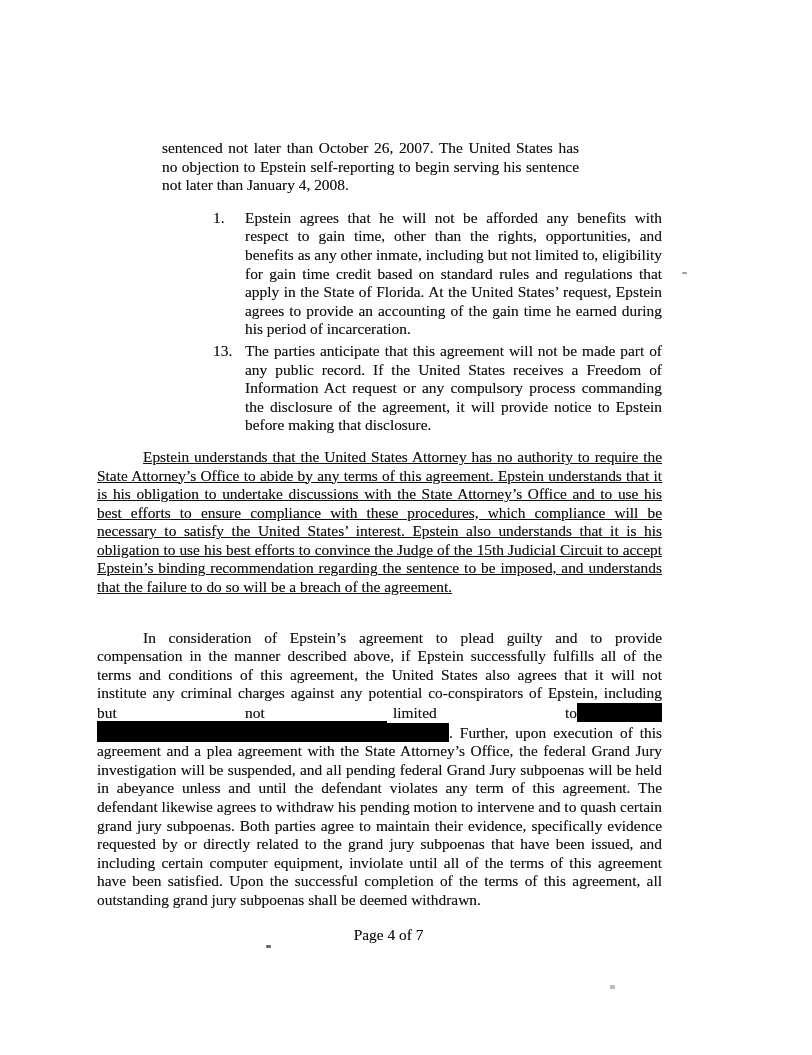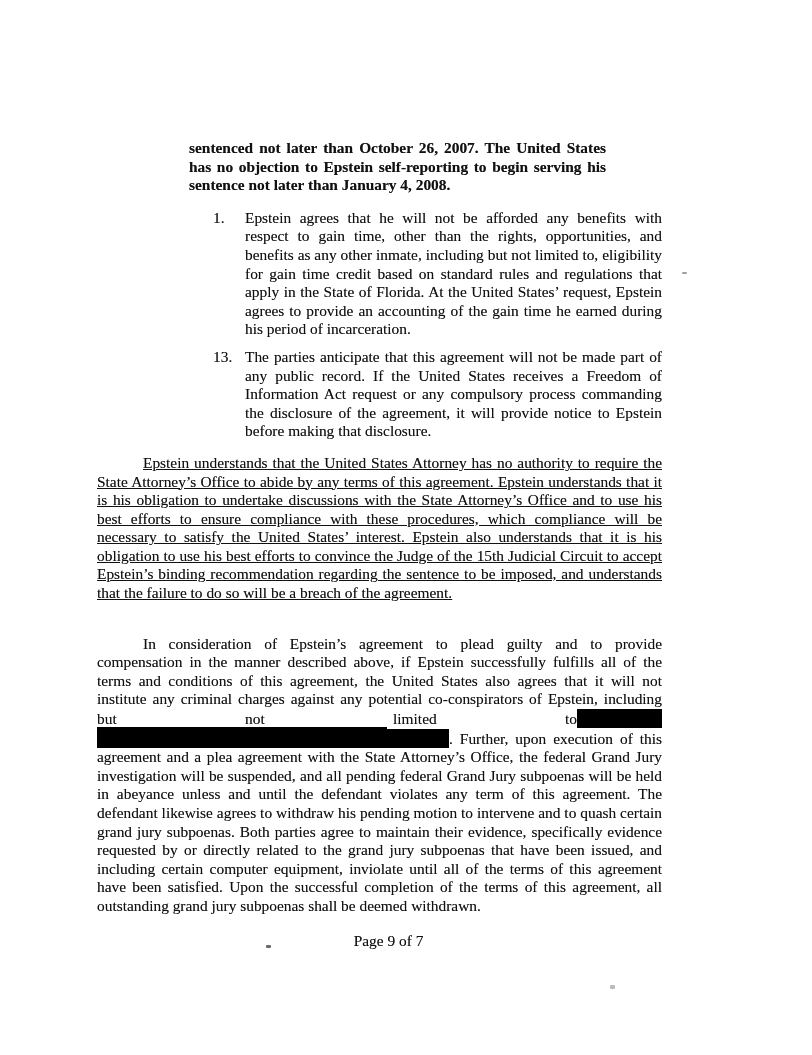--- a/index.html
+++ b/index.html
@@ -20,31 +20,30 @@
     color:var(--ink);
     text-shadow:0 0 0.5px rgba(0,0,0,0.45);
   }
   .content{
     position:absolute;
     left:97px;
     top:139px;
     width:565px;
   }
   .cont-para{
-    margin-left:92px;
+    margin-left:65px;
     width:417px;
     text-align:justify;
-    font-weight:bold;
   }
   .item{
     display:flex;
     align-items:flex-start;
   }
   .item.gap-lg{margin-top:14px;}
-  .item.gap-sm{margin-top:9px;justify-content:space-between;}
+  .item.gap-sm{margin-top:3px;justify-content:space-between;}
   .item-num{
     margin-left:116px;
     width:32px;
     flex:none;
   }
   .item-body{
     width:417px;
     text-align:justify;
   }
   .para{
@@ -109,19 +108,19 @@
     <div class="para">Epstein understands that the United States Attorney has no authority to require the State Attorney’s Office to abide by any terms of this agreement.  Epstein understands that it is his obligation to undertake discussions with the State Attorney’s Office and to use his best efforts to ensure compliance with these procedures, which compliance will be necessary to satisfy the United States’ interest.  Epstein also understands that it is his obligation to use his best efforts to convince the Judge of the 15th Judicial Circuit to accept Epstein’s binding recommendation regarding the sentence to be imposed, and understands that the failure to do so will be a breach of the agreement.</div>
 
     <div>
       <div class="rp1">
         <span>In consideration of Epstein’s agreement to plead guilty and to provide compensation in the manner described above, if Epstein successfully fulfills all of the terms and conditions of this agreement, the United States also agrees that it will not institute any criminal charges against any potential co-conspirators of Epstein, including but not limited to</span><span class="redaction-bar" style="width: 85px; height: 19px;"></span>
         <div class="redaction-bleed"></div>
       </div>
       <div class="rp2"><span class="redaction-bar" style="width: 352px; height: 19px;"></span><span>.  Further, upon execution of this agreement and a plea agreement with the State Attorney’s Office, the federal Grand Jury investigation will be suspended, and all pending federal Grand Jury subpoenas will be held in abeyance unless and until the defendant violates any term of this agreement.  The defendant likewise agrees to withdraw his pending motion to intervene and to quash certain grand jury subpoenas.  Both parties agree to maintain their evidence, specifically evidence requested by or directly related to the grand jury subpoenas that have been issued, and including certain computer equipment, inviolate until all of the terms of this agreement have been satisfied.  Upon the successful completion of the terms of this agreement, all outstanding grand jury subpoenas shall be deemed withdrawn.</span></div>
     </div>
 
-    <div class="page-footer">Page 9 of 7</div>
+    <div class="page-footer">Page 4 of 7</div>
 
   </div>
 <div class="artifact" style="left: 266px; top: 945px; width: 5px; height: 3px; background: rgb(106, 106, 106);"></div>
     <div class="artifact" style="left: 610px; top: 985px; width: 5px; height: 4px; background: rgb(188, 188, 188);"></div>
     <div class="artifact" style="left: 682px; top: 272px; width: 5px; height: 2px; background: rgb(158, 158, 158);"></div>
   </div>
 
 </body></html>

